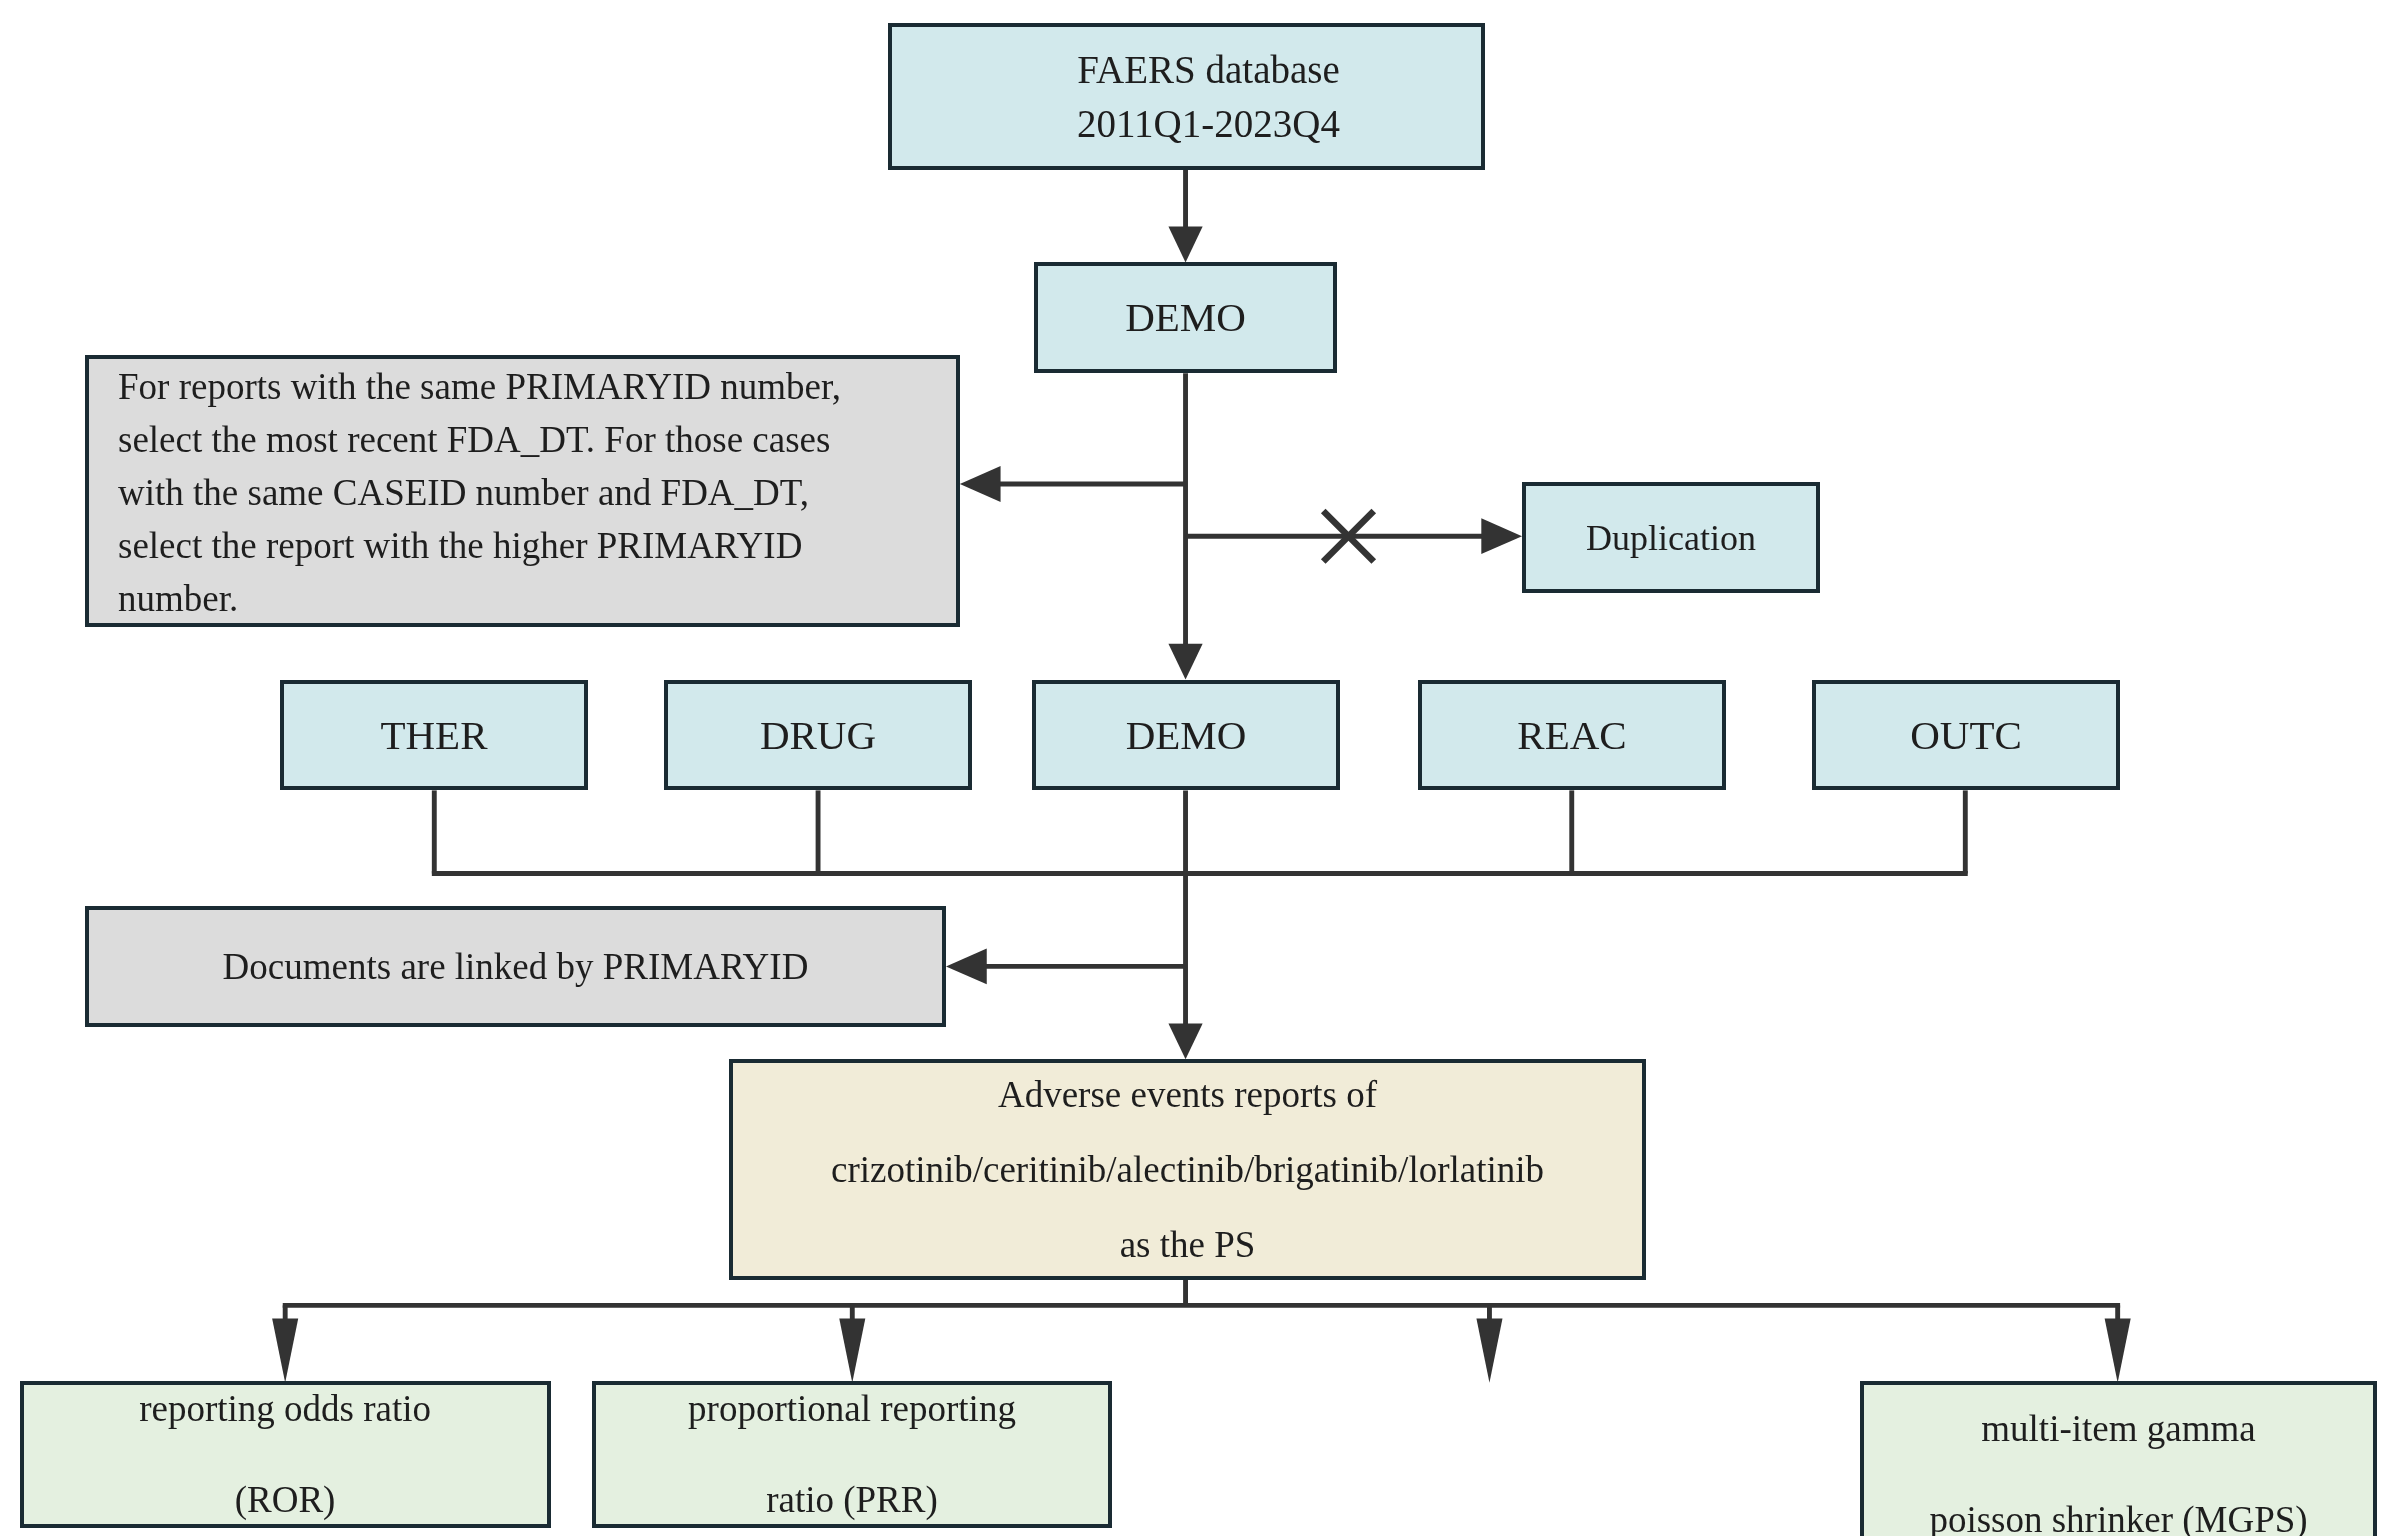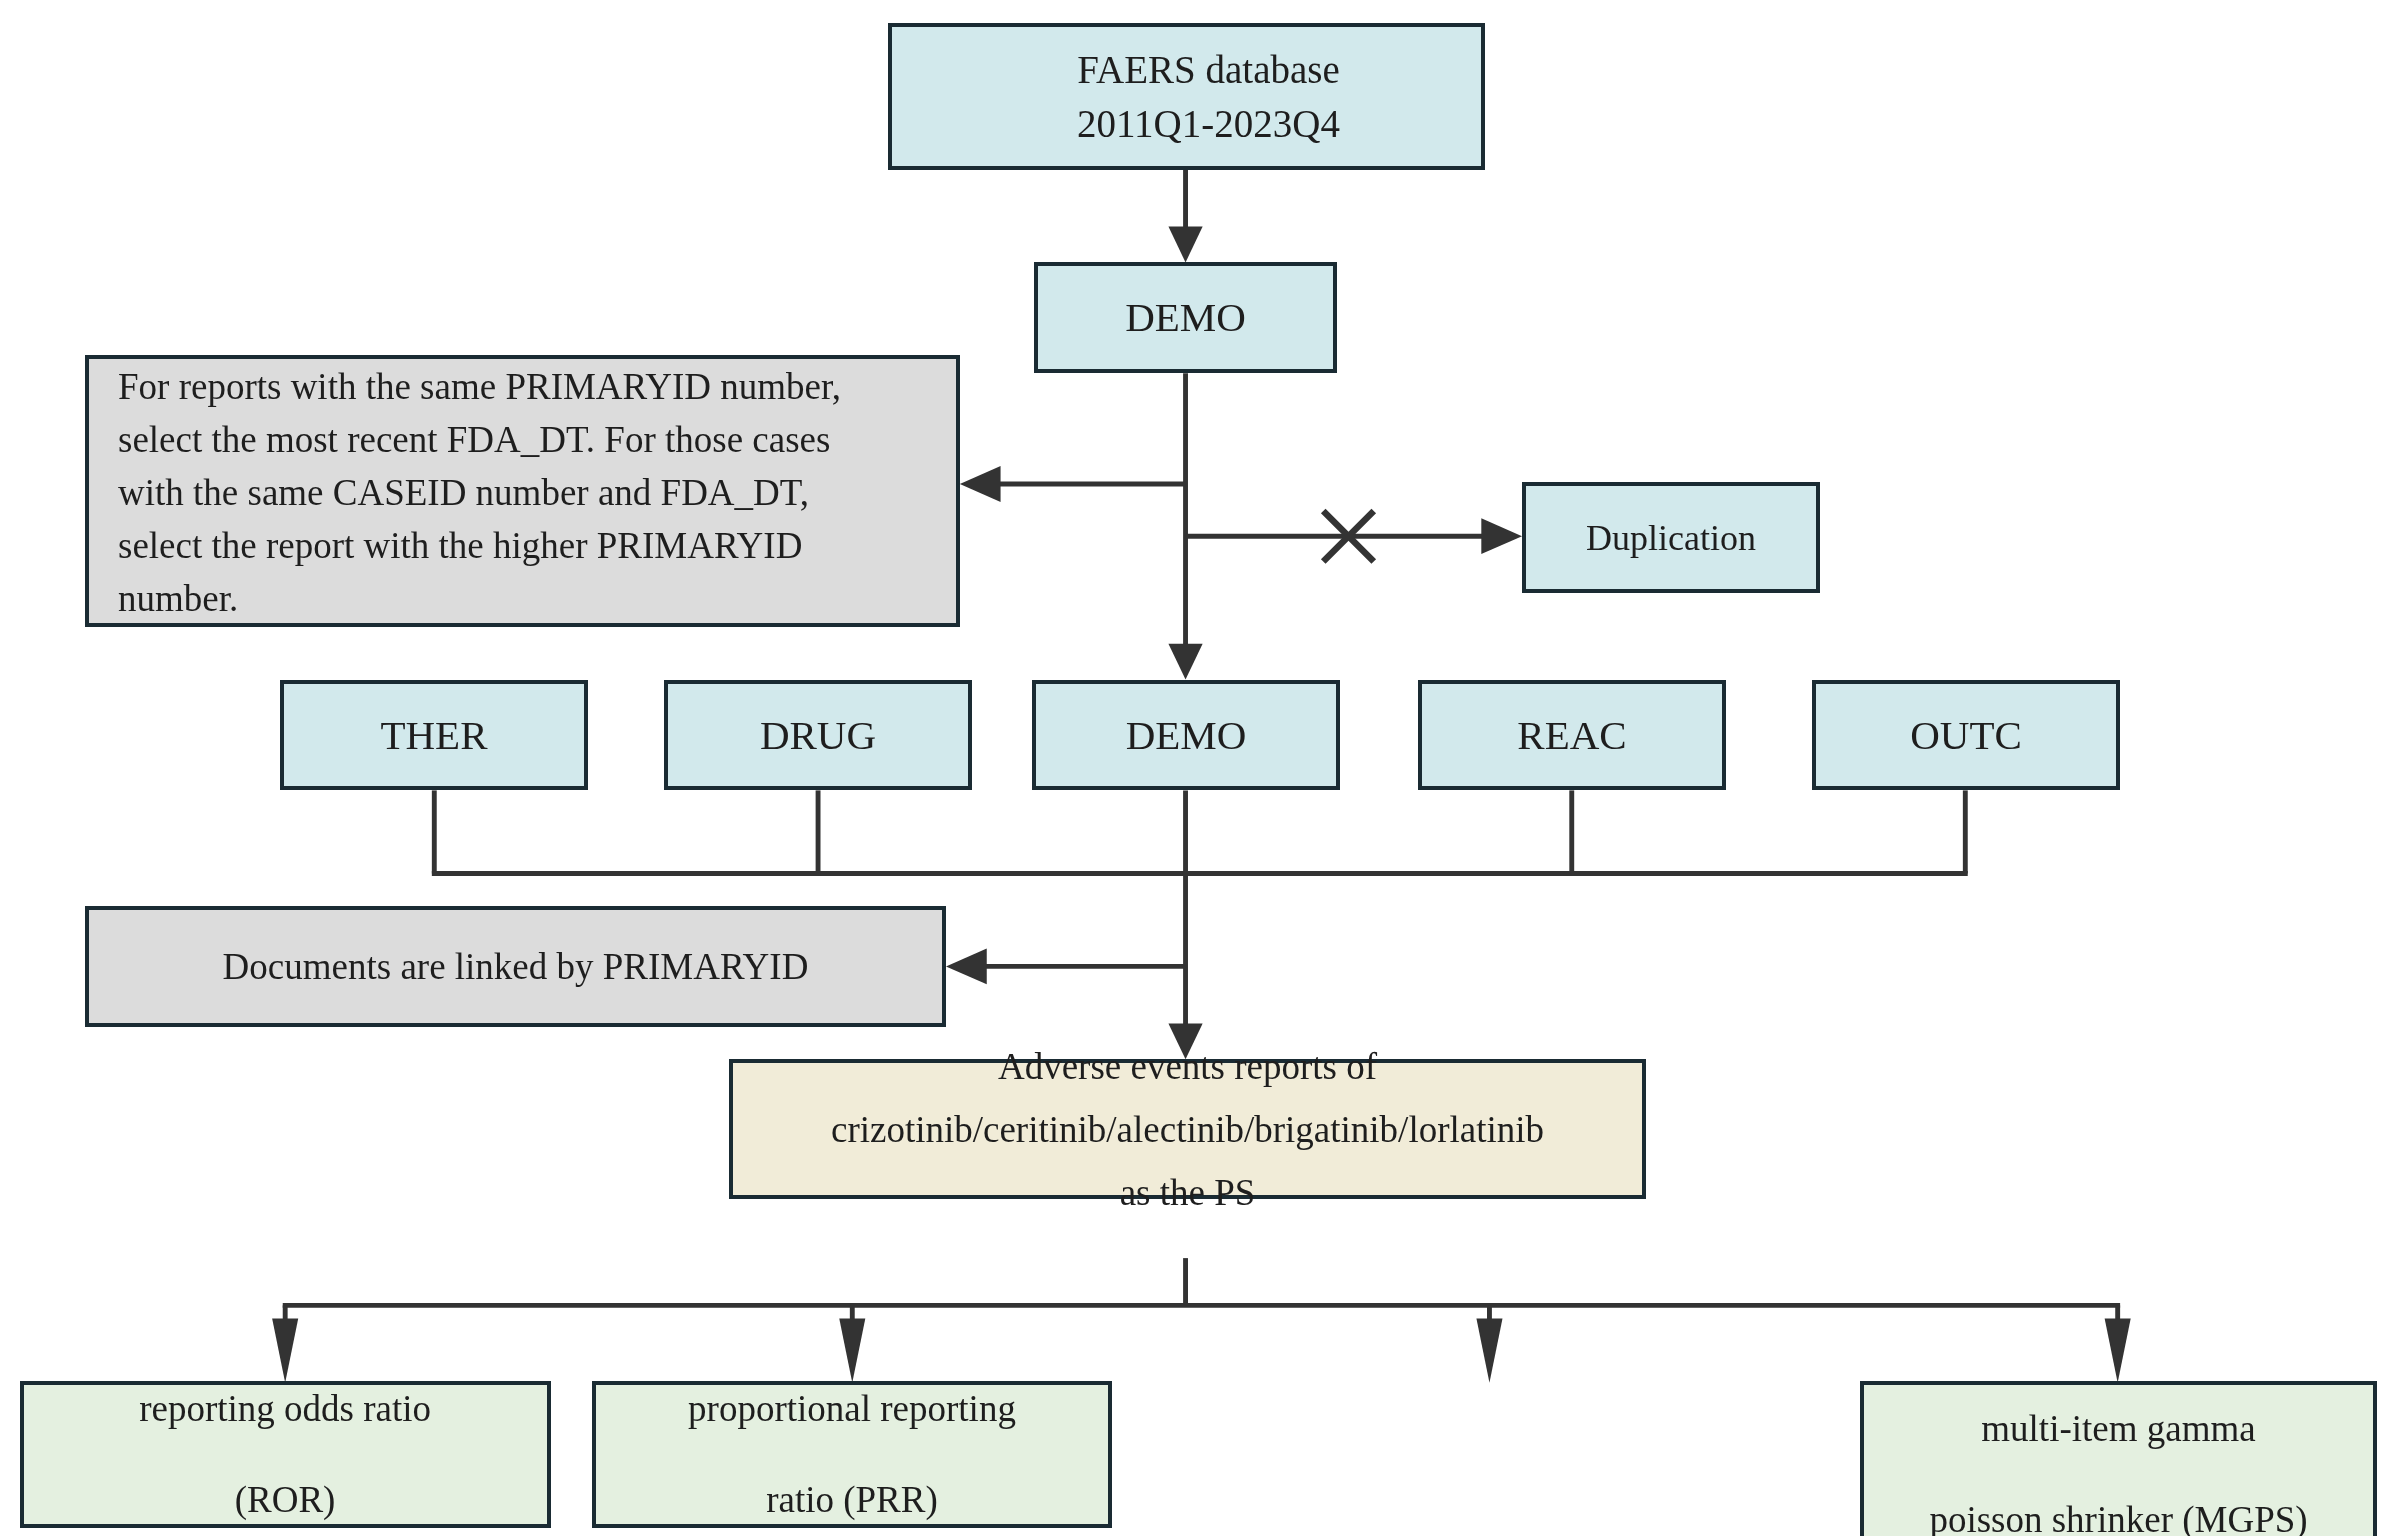--- a/index.html
+++ b/index.html
@@ -41,21 +41,21 @@
   #dedup-rule   { left: 85px;  top: 355px;  width: 875px; height: 272px;
                   align-items: flex-start; text-align: left;
                   padding: 3.3px 14.7px 0 29px; font-size: 37px; line-height: 53px; }
   #duplication  { left: 1522px; top: 482px;  width: 298px;  height: 111px; font-size: 36px; }
   #ther         { left: 280px;  top: 680px;  width: 308px;  height: 110px; }
   #drug         { left: 664px;  top: 680px;  width: 308px;  height: 110px; }
   #demo-mid     { left: 1032px; top: 680px;  width: 308px;  height: 110px; }
   #reac         { left: 1418px; top: 680px;  width: 308px;  height: 110px; }
   #outc         { left: 1812px; top: 680px;  width: 308px;  height: 110px; }
   #linking-note { left: 85px;  top: 906px; width: 861px; height: 121px; font-size: 37px; }
-  #ps-reports   { left: 729px;  top: 1059px; width: 917px; height: 140px; font-size: 37px; line-height: 63px; }
+  #ps-reports   { left: 729px;  top: 1059px; width: 917px; height: 221px; font-size: 37px; line-height: 63px; justify-content: space-between; }
   #ror          { left: 19.6px;   top: 1381px; width: 531px;  height: 147px; font-size: 37px; line-height: 62px; }
   #prr          { left: 592px;  top: 1381px; width: 520px;  height: 147px; font-size: 37px; line-height: 62px; }
   #bcpnn        { left: 1147px; top: 1381px; width: 685px;  height: 147px; font-size: 37px; line-height: 62px; }
   #mgps         { left: 1860px; top: 1381px; width: 517px;  height: 186px; font-size: 37px; line-height: 62px; }
 </style>
 </head>
 <body>
 
 <div class="canvas">
 

